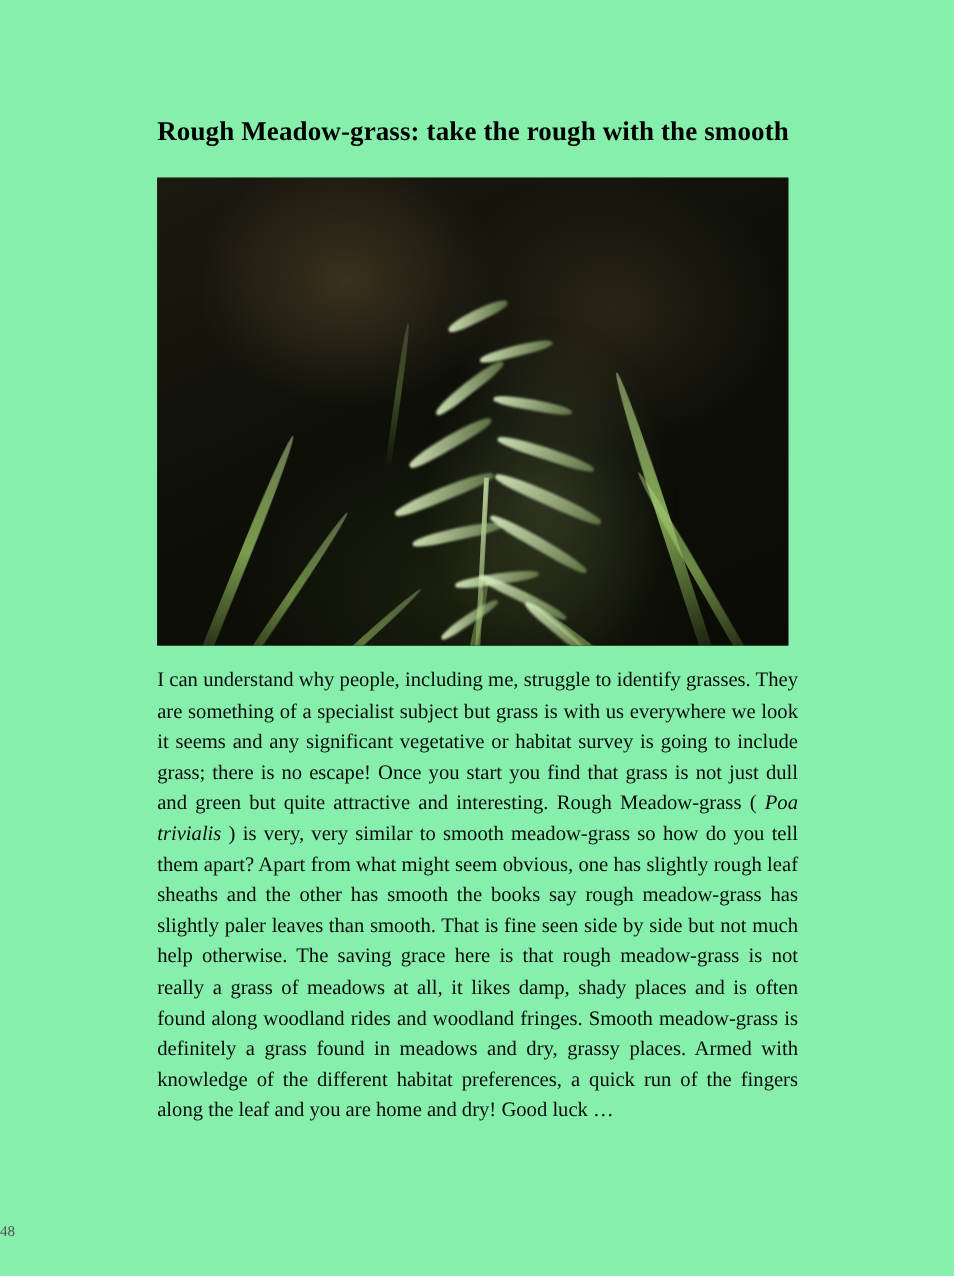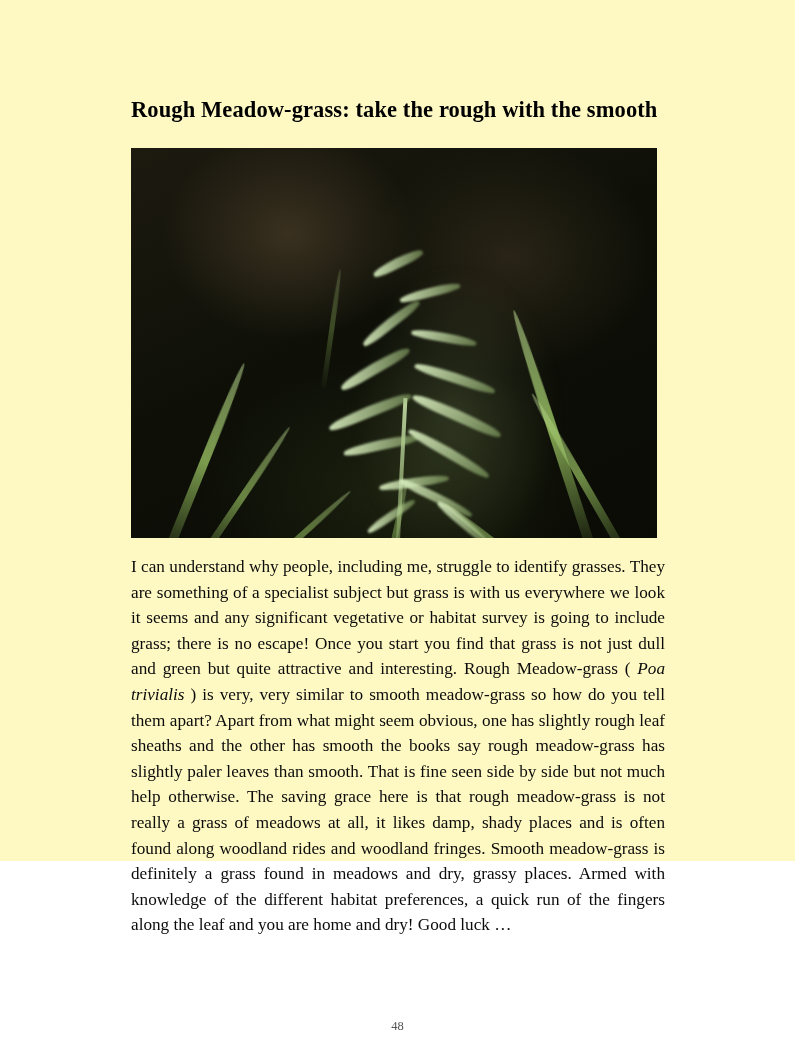--- a/index.html
+++ b/index.html
@@ -12,22 +12,22 @@
     height: 1063px;
     position: relative;
     font-family: "Liberation Serif", serif;
     color: #000000;
     overflow: hidden;
   }
   .page {
     position: absolute;
     left: 0; top: 0;
     width: 795px;
-    height: 861px;
-    background: #fef9c3;
+    height: 1063px;
+    background: #86efac;
   }
   .content {
     position: absolute;
     left: 131px;
     top: 94px;
     width: 534px;
   }
   .title {
     font-family: "Liberation Serif", serif;
     font-weight: bold;
@@ -117,21 +117,21 @@
     color: #0b0b0b;
   }
   .body-text .sci {
     font-style: italic;
   }
   .page-number {
     position: absolute;
     left: 0;
     right: 0;
     top: 1019px;
-    text-align: center;
+    text-align: left;
     font-size: 12.5px;
     color: #555555;
     font-family: "Liberation Serif", serif;
   }
 </style>
 </head>
 <body>
 
 <div class="page">
   <div class="content">

